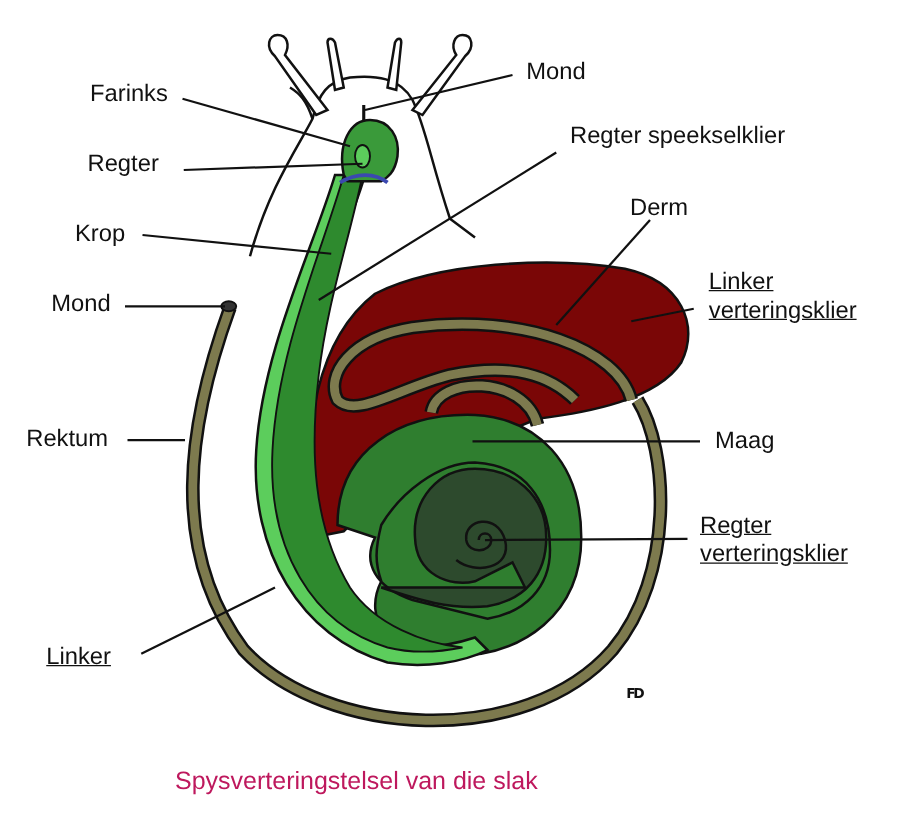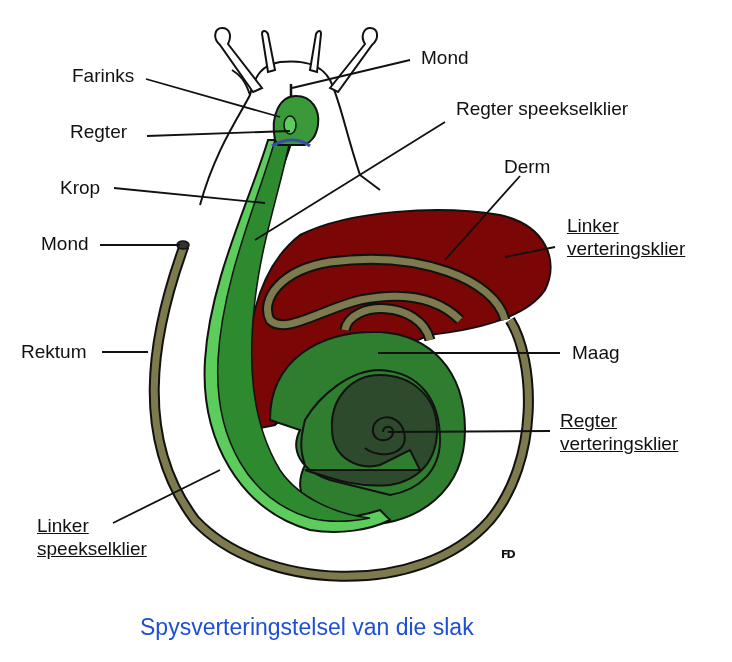--- a/index.html
+++ b/index.html
@@ -1,20 +1,20 @@
 <!DOCTYPE html>
 <html><head>
 <meta charset="utf-8">
 <style>
   html, body { margin: 0; padding: 0; background: #ffffff; }
   body { width: 732px; height: 662px; position: relative; overflow: hidden; font-family: "Liberation Sans", sans-serif; }
   #diagram { position: absolute; left: 0; top: 0; width: 732px; height: 662px; }
   .lbl { position: absolute; font-family: "Liberation Sans", sans-serif; font-size: 19px; color: #111; line-height: 23px; white-space: nowrap; }
   .lbl span { display: block; text-decoration: underline; }
-  .title { position: absolute; left: 140px; top: 614px; font-family: "Liberation Sans", sans-serif; font-size: 23px; color: #1d4ed8; white-space: nowrap; }
+  .title { position: absolute; left: 140px; top: 614px; font-family: "Liberation Sans", sans-serif; font-size: 20px; color: #be185d; white-space: nowrap; }
   .sig { position: absolute; left: 501px; top: 548px; font-family: "DejaVu Sans", sans-serif; font-size: 11px; font-weight: bold; letter-spacing: -2px; color: #111; text-align: right; }
 </style>
 </head>
 <body>
 
 <svg id="diagram" viewBox="0 0 732 662" xmlns="http://www.w3.org/2000/svg">
 
   <g fill="none" stroke="#111" stroke-width="2">
     <path d="M200,205 C215,150 240,115 250,95 C255,75 262,65 280,62 C300,60 320,62 330,80 C340,100 345,130 360,175 L380,190"></path>
     <path d="M250,95 C245,80 240,75 232,70"></path>
@@ -70,21 +70,20 @@
   </g>
 </svg>
 
 <div class="lbl" style="left:72px; top:64px;">Farinks</div>
 <div class="lbl" style="left:70px; top:120px;">Regter</div>
 <div class="lbl" style="left:60px; top:176px;">Krop</div>
 <div class="lbl" style="left:41px; top:232px;">Mond</div>
 <div class="lbl" style="left:21px; top:340px;">Rektum</div>
 <div class="lbl" style="left:37px; top:514px;">
   <span>Linker</span>
-  <span>speekselklier</span>
 </div>
 <div class="lbl" style="left:421px; top:46px;text-align:right;">Mond</div>
 <div class="lbl" style="left:424px; top:97px;margin-left:32px;">Regter speekselklier</div>
 <div class="lbl" style="left:504px; top:155px;">Derm</div>
 <div class="lbl" style="left:567px; top:214px;">
   <span>Linker</span>
   <span>verteringsklier</span>
 </div>
 <div class="lbl" style="left:572px; top:341px;">Maag</div>
 <div class="lbl" style="left:560px; top:409px;">

